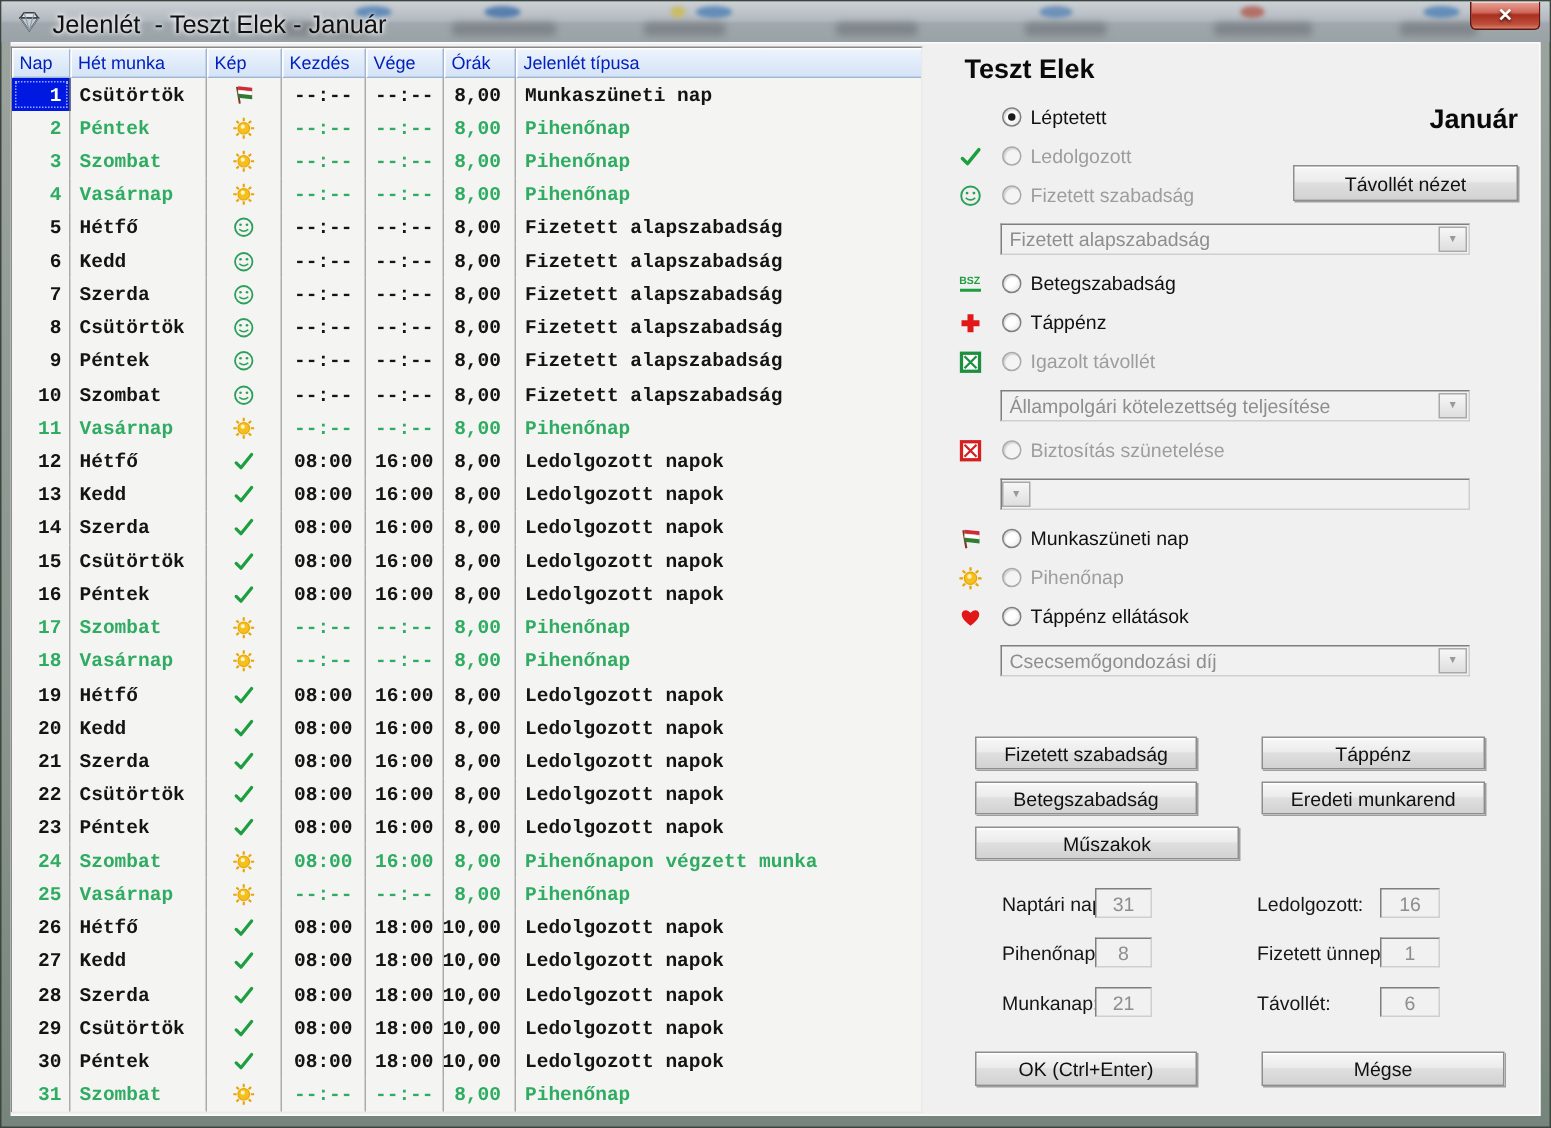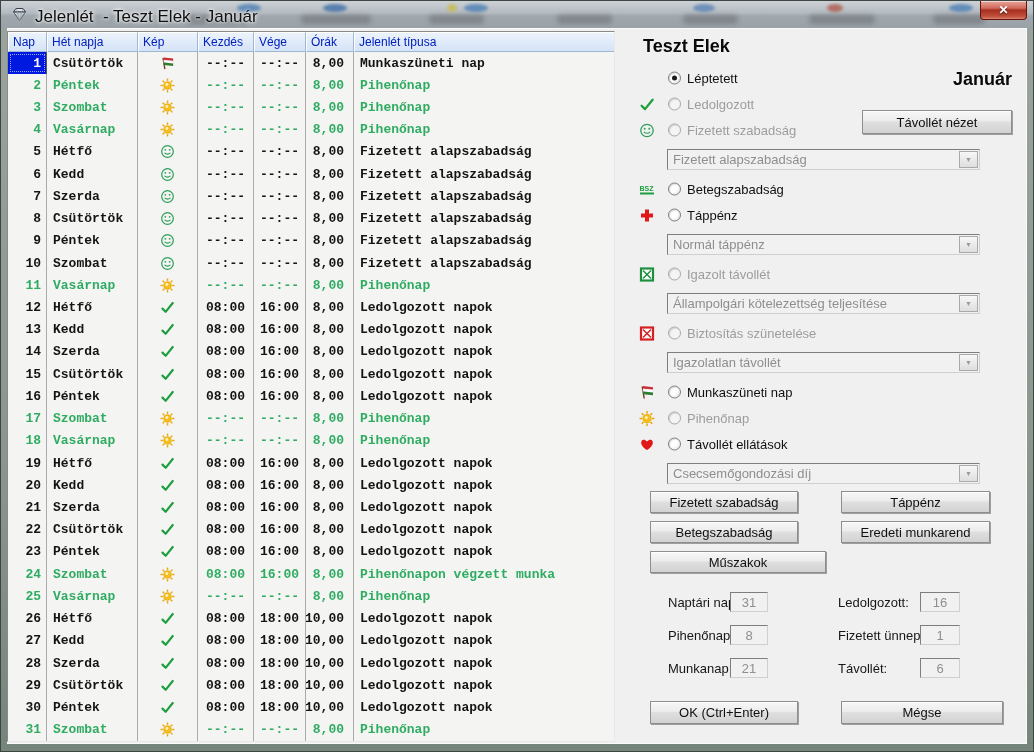--- a/index.html
+++ b/index.html
@@ -19,21 +19,21 @@
   .client{position:absolute;left:7px;top:28px;right:7px;bottom:8px;background:#f0f0f0;box-shadow:inset 0 0 0 1px #fbfbfb;}
 
   
   .table{position:absolute;left:7px;top:31px;width:608px;height:711px;box-sizing:border-box;background:#f4f4f2;border:1px solid;border-color:#8a8a8a #e9e9e9 #e9e9e9 #8a8a8a;}
   .thead{display:flex;height:20px;}
   .hcell{box-sizing:border-box;background:linear-gradient(180deg,#ecf3fc,#d5e3f7);border-top:1px solid #fff;border-left:1px solid #fff;border-right:1px solid #9eb6d4;border-bottom:1px solid #9eb6d4;color:var(--hdr,#0020c0);font-size:12px;display:flex;align-items:center;padding:0 4px;white-space:nowrap;overflow:hidden;}
   .tbody{position:absolute;left:0;right:0;top:20px;bottom:0;display:flex;flex-direction:column;}
   .trow{flex:1;display:flex;min-height:0;}
   .cell{box-sizing:border-box;display:flex;align-items:center;border-right:1px solid #ababab;font-family:"Liberation Mono",monospace;font-size:13px;font-weight:700;color:#141414;white-space:nowrap;overflow:hidden;}
   .trow.green .cell{color:var(--grn,#2fac62);}
-  .c0{width:39px;}.c1{width:91px;}.c2{width:60px;}.c3{width:56px;}.c4{width:52px;}.c5{width:48px;}.c6{flex:1;border-right:none;}
+  .c0{width:39px;}.c1{width:91px;}.c2{width:50px;}.c3{width:56px;}.c4{width:52px;}.c5{width:48px;}.c6{flex:1;border-right:none;}
   .day{justify-content:flex-end;padding-right:5px;}
   .c1.cell{padding-left:6px;}
   .icn{justify-content:center;}
   .icn svg{width:15px;height:15px;display:block;}
   .tme{justify-content:center;}
   .hrs{justify-content:flex-end;padding-right:9px;}
   .typ{padding-left:6px;}
   .selcell{background:var(--sel,#0019e0);color:#fff !important;outline:1px dotted #97a8ff;outline-offset:-3px;border-right-color:#555;}
 
   
@@ -104,21 +104,21 @@
     <div class="close-btn">
         <span class="close-x">✕</span>
       </div>
   </div>
 
   <div class="client"></div>
 
   <div class="table">
     <div class="thead">
         <div class="hcell c0">Nap</div>
-        <div class="hcell c1">Hét napja</div>
+        <div class="hcell c1">Hét munka</div>
         <div class="hcell c2">Kép</div>
         <div class="hcell c3">Kezdés</div>
         <div class="hcell c4">Vége</div>
         <div class="hcell c5">Órák</div>
         <div class="hcell c6">Jelenlét típusa</div>
       </div>
     <div class="tbody">
         <div class="trow">
           <div class="cell c0 day selcell">1</div>
           <div class="cell c1">Csütörtök</div>
@@ -692,26 +692,20 @@
       </div>
       <div class="radio-row">
         <span class="ricon">
           <svg viewBox="0 0 16 16">
             <path d="M6 2 h4 v4 h4 v4 h-4 v4 h-4 v-4 h-4 v-4 h4 z" fill="#e01818"></path>
           </svg>
         </span>
         <span class="radio"></span>
         <span class="rlabel">Táppénz</span>
       </div>
-      <div class="dropdown">
-        <span class="dd-text">Normál táppénz</span>
-        <span class="dd-btn">
-          <span class="dd-arrow">▼</span>
-        </span>
-      </div>
       <div class="radio-row disabled">
         <span class="ricon">
           <svg viewBox="0 0 16 16">
             <rect x="2" y="2" width="12" height="12" fill="#ffffff" stroke="#1d8f3f" stroke-width="2.2"></rect>
             <path d="M4 4 L12 12 M12 4 L4 12" stroke="#1d8f3f" stroke-width="1.5"></path>
           </svg>
         </span>
         <span class="radio"></span>
         <span class="rlabel">Igazolt távollét</span>
       </div>
@@ -725,21 +719,20 @@
         <span class="ricon">
           <svg viewBox="0 0 16 16">
             <rect x="2" y="2" width="12" height="12" fill="#ffffff" stroke="#d42020" stroke-width="2.2"></rect>
             <path d="M4 4 L12 12 M12 4 L4 12" stroke="#d42020" stroke-width="1.5"></path>
           </svg>
         </span>
         <span class="radio"></span>
         <span class="rlabel">Biztosítás szünetelése</span>
       </div>
       <div class="dropdown">
-        <span class="dd-text">Igazolatlan távollét</span>
         <span class="dd-btn">
           <span class="dd-arrow">▼</span>
         </span>
       </div>
       <div class="radio-row">
         <span class="ricon">
           <svg viewBox="0 0 16 16">
             <line x1="3.2" y1="2" x2="5.2" y2="14" stroke="#7a3a20" stroke-width="1.4"></line>
             <g transform="skewY(6)">
               <rect x="4" y="1.2" width="10" height="2.7" fill="#ce2b37"></rect>
@@ -771,21 +764,21 @@
         <span class="radio"></span>
         <span class="rlabel">Pihenőnap</span>
       </div>
       <div class="radio-row">
         <span class="ricon">
           <svg viewBox="0 0 16 16">
             <path d="M8 13.6 C3 10.2 1.4 7 2.5 4.7 C3.4 2.9 5.7 2.6 8 5 C10.3 2.6 12.6 2.9 13.5 4.7 C14.6 7 13 10.2 8 13.6 Z" fill="#e01818"></path>
           </svg>
         </span>
         <span class="radio"></span>
-        <span class="rlabel">Távollét ellátások</span>
+        <span class="rlabel">Táppénz ellátások</span>
       </div>
       <div class="dropdown">
         <span class="dd-text">Csecsemőgondozási díj</span>
         <span class="dd-btn">
           <span class="dd-arrow">▼</span>
         </span>
       </div>
     </div>
 
   <div class="btn" id="btn-tavollet">Távollét nézet</div>

